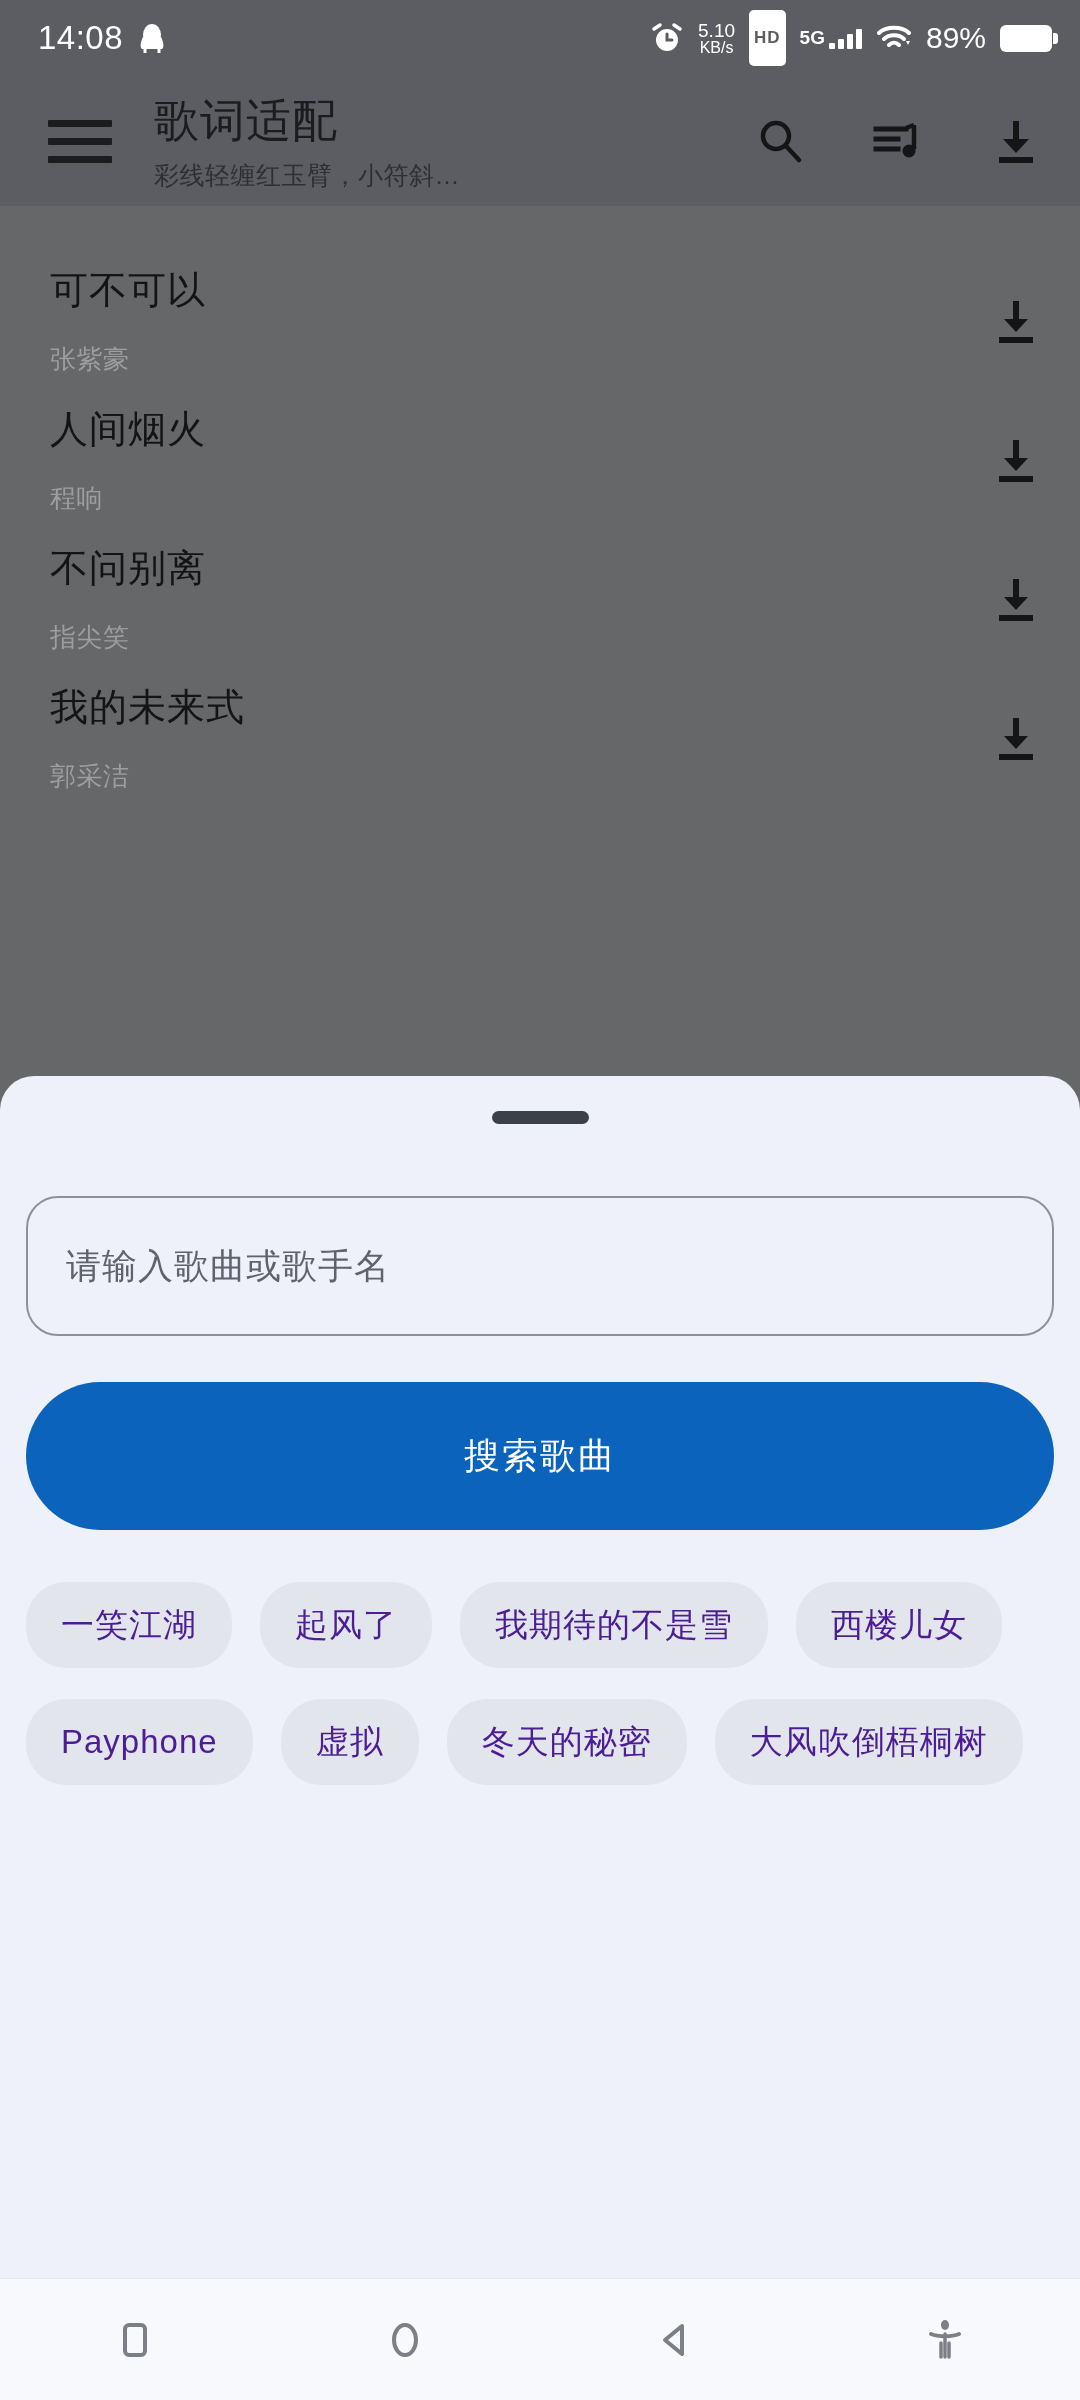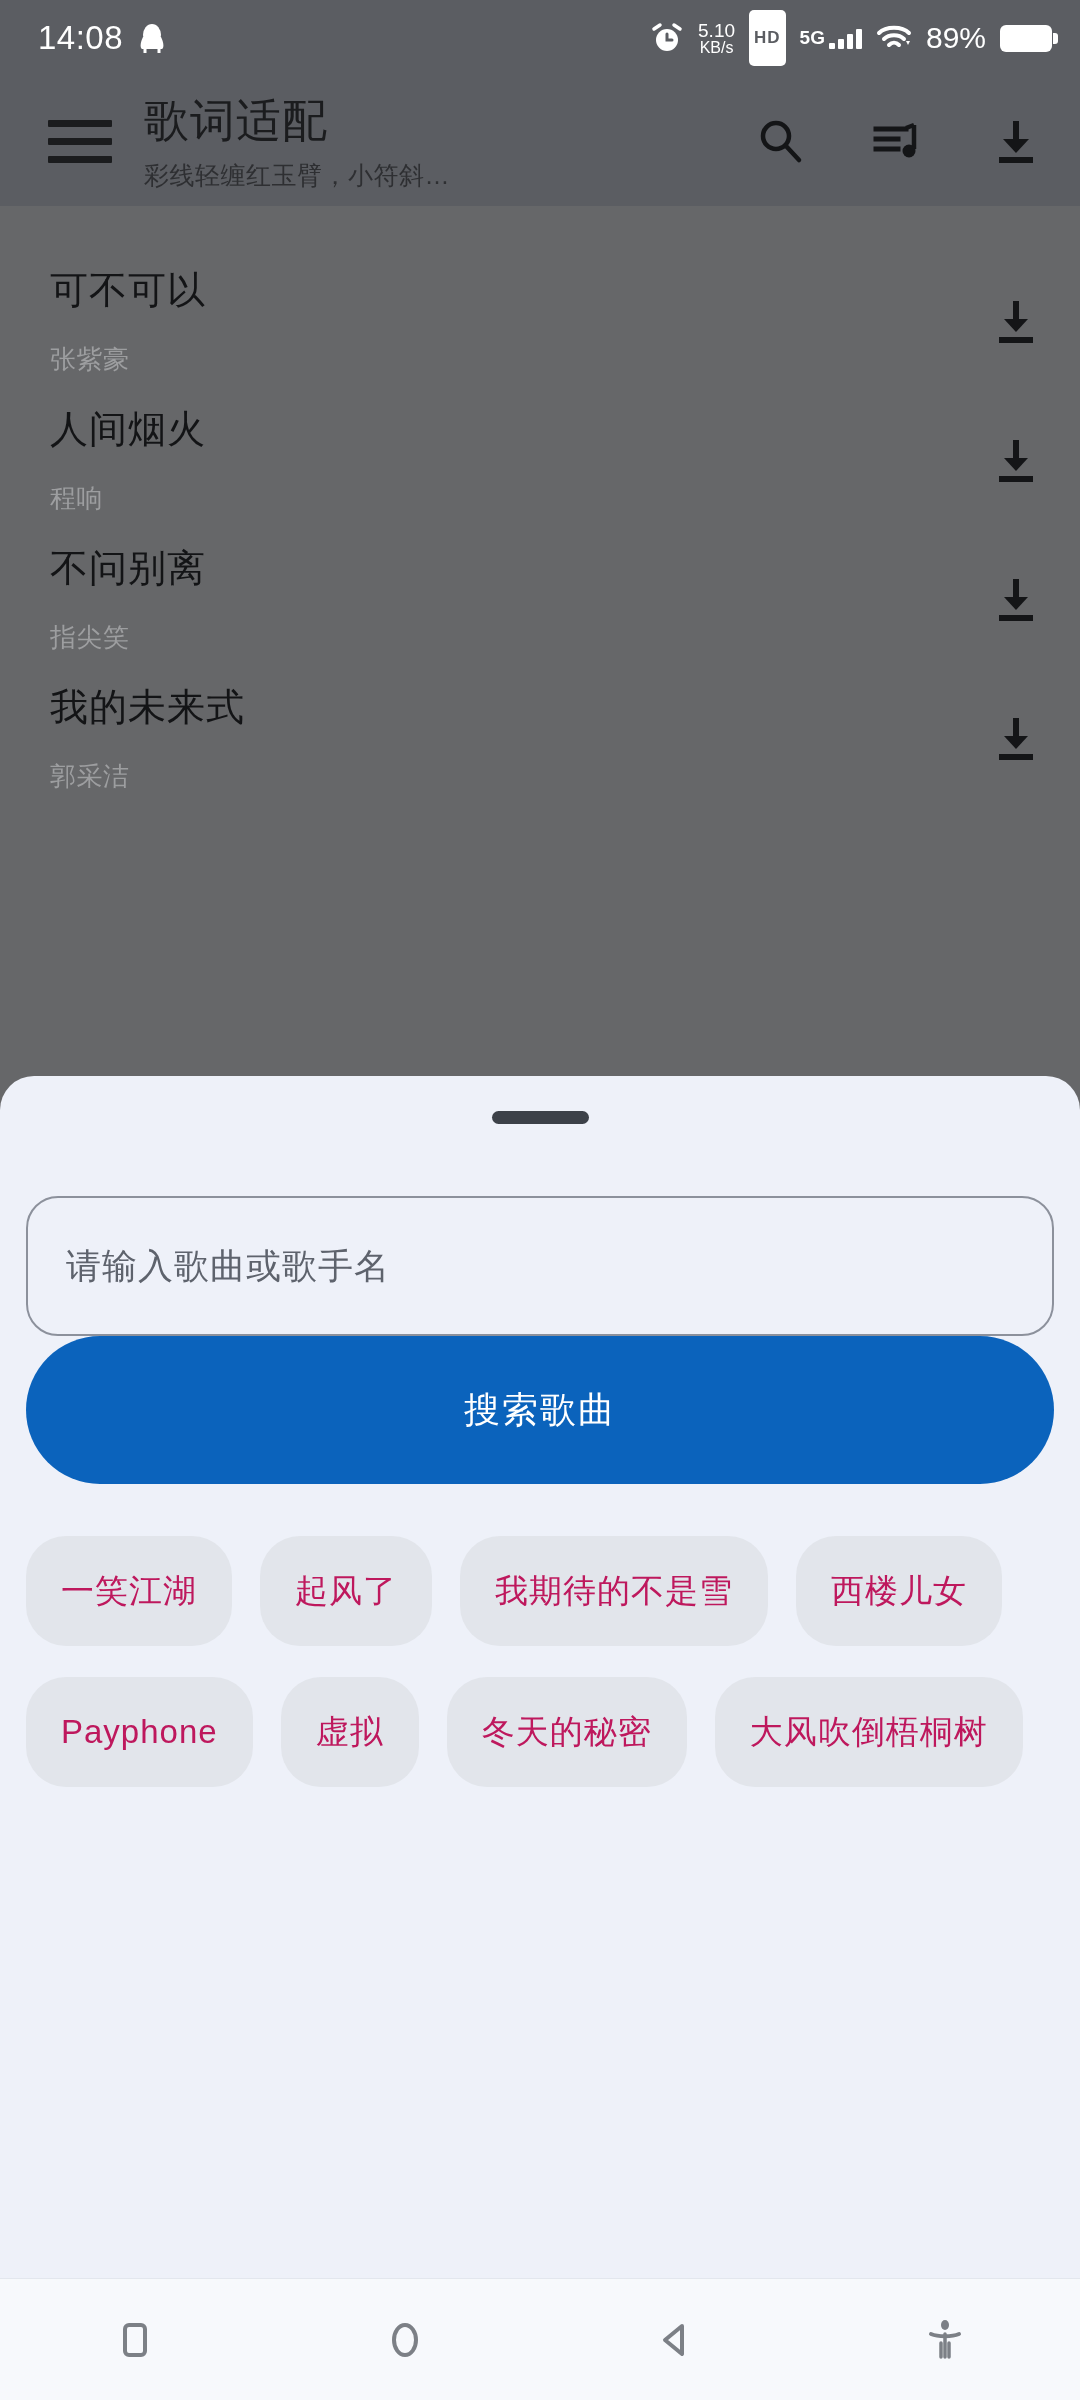--- a/index.html
+++ b/index.html
@@ -57,21 +57,21 @@
 
   
   .appbar{
     height:130px; flex:0 0 130px;
     background:#5B5D62;
     display:flex; align-items:center;
     padding:0 36px 0 48px;
   }
   .hamburger{ width:64px; display:flex; flex-direction:column; gap:11px; cursor:pointer; }
   .hamburger span{ display:block; height:7px; background:#1b1c1e; border-radius:1px; }
-  .titles{ margin-left:32px; display:flex; flex-direction:column; gap:8px; }
+  .titles{ margin-left:42px; display:flex; flex-direction:column; gap:8px; }
   .app-title{ font-size:45px; color:#1b1c1e; letter-spacing:1px; }
   .app-sub{ font-size:25px; color:#2e2f32; letter-spacing:.5px; }
   .appbar-actions{ margin-left:auto; display:flex; align-items:center; gap:62px; }
   .icon-btn{ width:56px; height:56px; display:flex; align-items:center; justify-content:center; cursor:pointer; }
 
   
   .songlist{ flex:1; background:#666769; overflow:hidden; }
   .song-row{
     height:133px;
     display:flex; align-items:center;
@@ -102,41 +102,42 @@
     border:2px solid #8C919C;
     border-radius:32px;
     background:transparent;
     display:flex; align-items:center;
     padding:0 38px;
     cursor:text;
   }
   .search-input .ph{ font-size:35px; color:#5E636D; letter-spacing:1px; }
 
   .search-btn{
+    margin-top:46px;
     height:148px;
     border-radius:74px;
     background:#0B63BC;
     display:flex; align-items:center; justify-content:center;
     cursor:pointer;
   }
   .search-btn span{ font-size:36px; color:#ffffff; letter-spacing:2px; }
 
   .chips{
     margin-top:52px;
     display:flex; flex-wrap:wrap;
     gap:31px 28px;
     align-content:flex-start;
   }
   .chip{
     background:#E2E5EB;
     border-radius:40px;
-    height:110px;
+    height:86px;
     padding:0 35px;
     display:flex; align-items:center; justify-content:center;
-    font-size:33px; color:#be185d; letter-spacing:1px;
+    font-size:33px; color:#4c1d95; letter-spacing:1px;
     cursor:pointer; white-space:nowrap;
   }
 
   
   .navbar{
     position:absolute; left:0; right:0; bottom:0; height:122px;
     background:#F7F9FC;
     display:flex; align-items:center;
     z-index:6;
     border-top:1px solid #E3E7EE;

